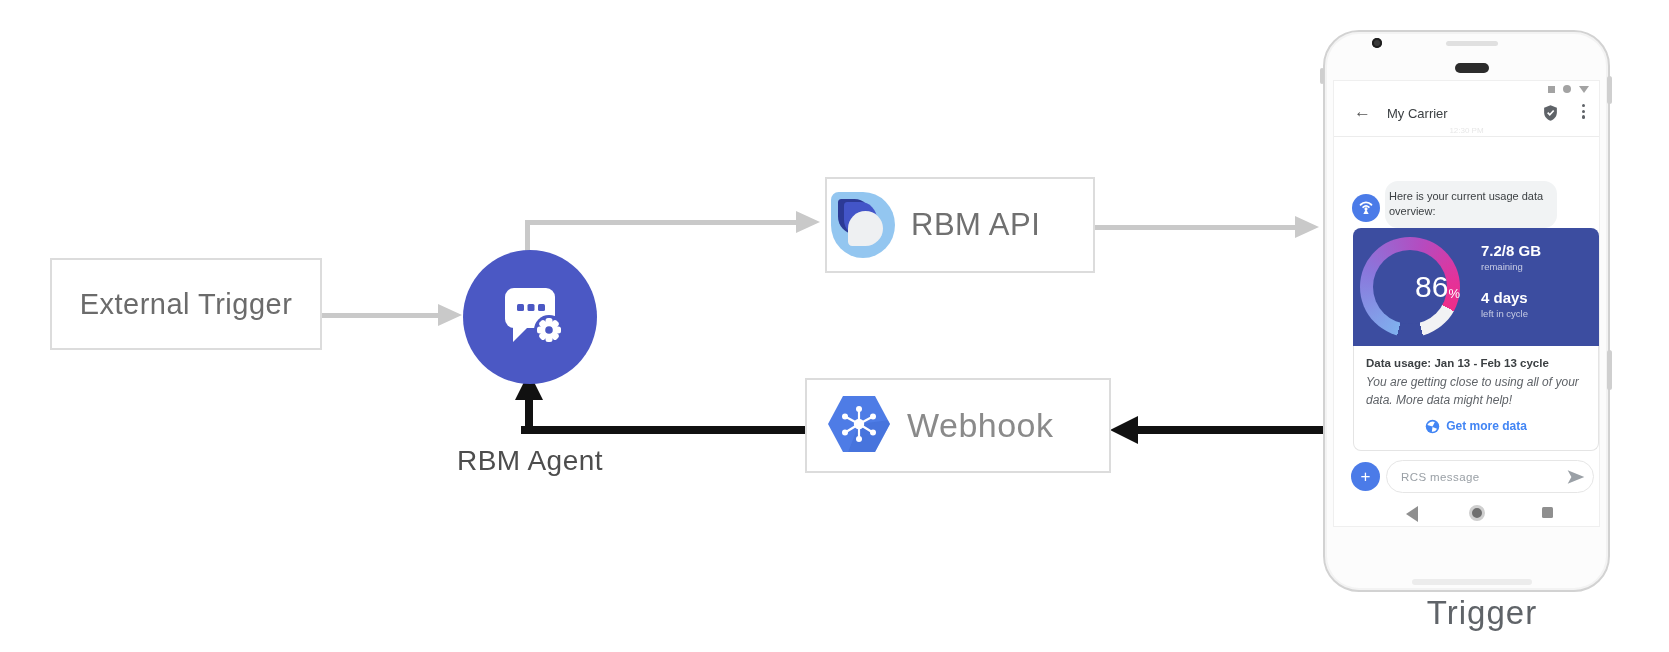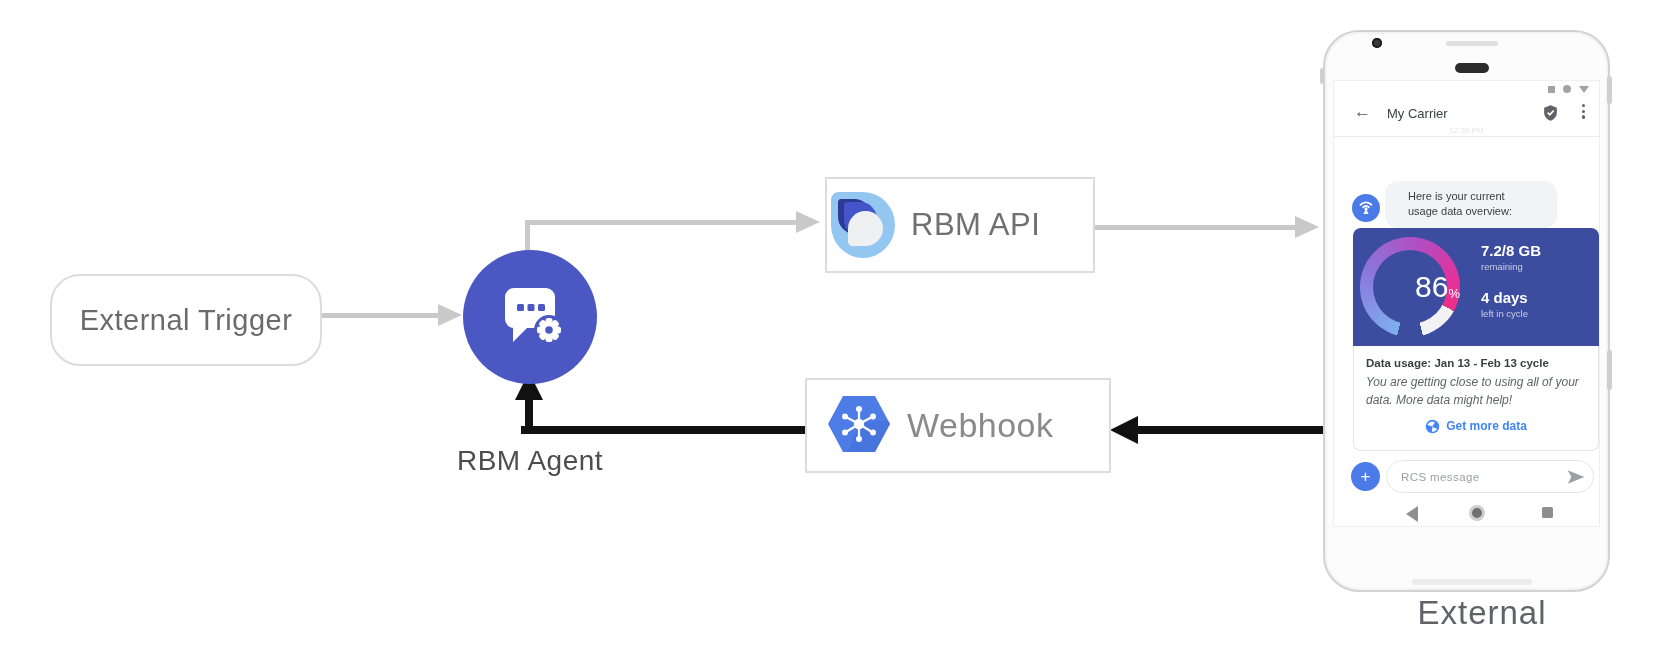--- a/index.html
+++ b/index.html
@@ -3,21 +3,21 @@
 <meta charset="utf-8">
 <style>
   html,body{margin:0;padding:0;background:#fff;}
   #canvas{position:relative;width:1669px;height:652px;background:#ffffff;overflow:hidden;
           font-family:"Liberation Sans",sans-serif;}
 
   
   .dbox{position:absolute;background:#fff;border:2px solid #dcdcdc;display:flex;
         align-items:center;justify-content:center;box-sizing:border-box;}
   .dbox .dlabel{color:#6b6b6b;font-weight:300;letter-spacing:.5px;}
-  #ext-trigger{left:50px;top:274px;width:272px;height:92px;border-radius:30px;}
+  #ext-trigger{left:50px;top:258px;width:272px;height:92px;}
   #ext-trigger .dlabel{font-size:29px;}
   #api-box{left:825px;top:177px;width:270px;height:96px;justify-content:flex-start;padding-left:4px;gap:16px;}
   #api-box .dlabel{font-size:31px;color:#707070;}
   #webhook-box{left:805px;top:378px;width:306px;height:95px;justify-content:flex-start;padding-left:20px;gap:16px;}
   #webhook-box .dlabel{font-size:34px;color:#8a8a8a;}
 
   
   #agent-label{position:absolute;left:430px;top:445px;width:200px;text-align:center;
                font-size:28px;color:#4d4d4d;font-weight:300;letter-spacing:.5px;}
   #device-caption{position:absolute;left:1357px;top:594px;width:250px;text-align:center;
@@ -69,21 +69,21 @@
   .hdr .dots{position:absolute;right:14px;top:12px;display:flex;flex-direction:column;gap:2.5px;align-items:center;}
   .hdr .dots i{width:3.2px;height:3.2px;border-radius:50%;background:#5f6368;}
   .hdr-divider{position:absolute;left:0;top:55px;width:100%;height:1px;background:#ececec;}
   .timestamp{position:absolute;left:0;top:45px;width:100%;text-align:center;font-size:8px;
              color:#c9c9c9;opacity:.45;}
 
   
   .avatar{position:absolute;left:18px;top:113px;width:28px;height:28px;border-radius:50%;
           background:#4b7be8;display:flex;align-items:center;justify-content:center;}
   .bubble{position:absolute;left:51px;top:100px;width:172px;background:#f1f3f4;border-radius:13px;
-          padding:8px 23px;font-size:11px;line-height:1.4;color:#3c4043;box-sizing:border-box;}
+          padding:8px 4px;font-size:11px;line-height:1.4;color:#3c4043;box-sizing:border-box;}
 
   
   .card{position:absolute;left:19px;top:147px;width:246px;}
   .card-top{background:#3c4da0;border-radius:8px 8px 0 0;height:118px;position:relative;}
   .gauge{position:absolute;left:7px;top:9px;width:100px;height:100px;border-radius:50%;
          background:conic-gradient(from 195deg,
             #7fb0ee 0deg,#8a77dc 95deg,#b44cc0 180deg,#e3329a 245deg,#ef2d88 284deg,
             #f2f2f4 284deg,#f2f2f4 330deg,transparent 330deg 360deg);}
   .gauge::after{content:"";position:absolute;left:13px;top:13px;width:74px;height:74px;border-radius:50%;
                 background:#3c4da0;}
@@ -298,15 +298,15 @@
       </svg>
     </span>
 
     <div class="nav">
       <div class="nav-back"></div>
       <div class="nav-home"></div>
       <div class="nav-recent"></div>
     </div>
   </div>
 
-  <div id="device-caption">External</div>
+  <div id="device-caption">Trigger</div>
 
 </div>
 
 </body></html>

